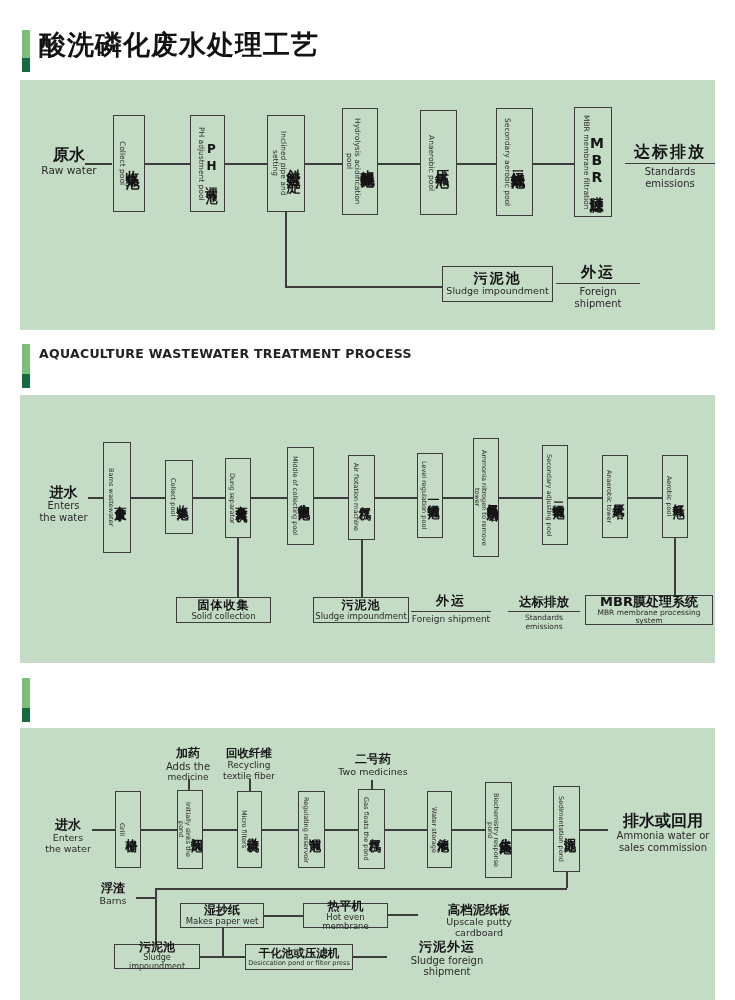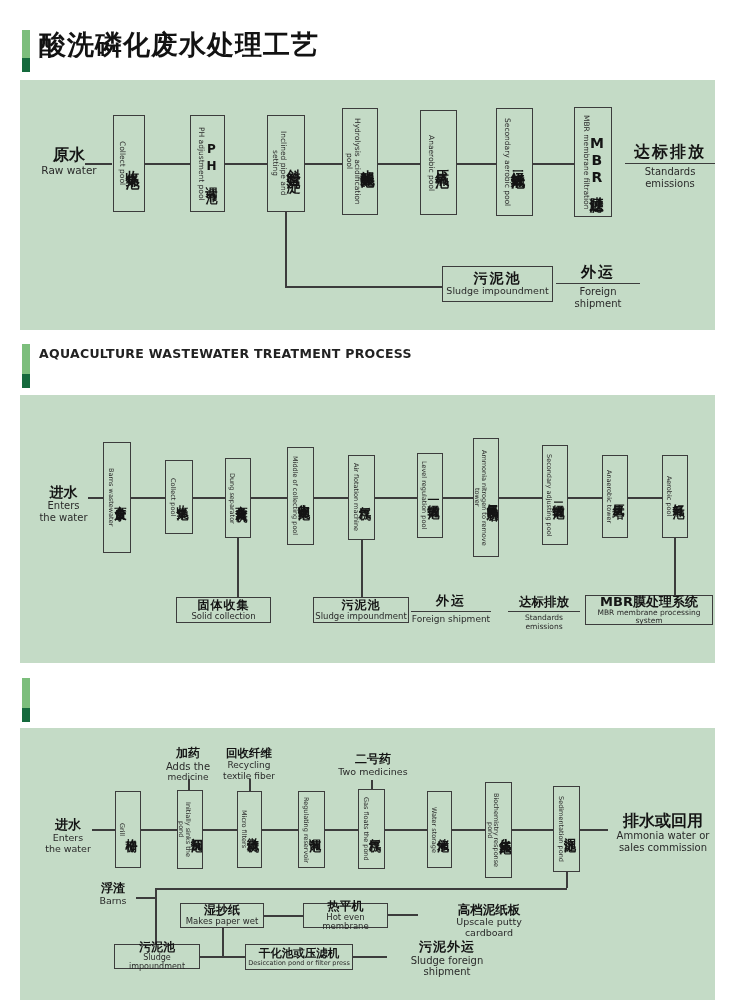--- a/index.html
+++ b/index.html
@@ -329,21 +329,21 @@
     <div class="hbox" style="left:180px;top:903px;width:84px;height:25px">
       <div class="cn" style="font-size:12px">湿抄纸</div>
       <div class="en" style="font-size:8.5px">Makes paper wet</div>
     </div>
     <div class="hline" style="left:264px;top:915px;width:39px"></div>
     <div class="hbox" style="left:303px;top:903px;width:85px;height:25px">
       <div class="cn" style="font-size:12px">热平机</div>
       <div class="en" style="font-size:8.5px">Hot even membrane</div>
     </div>
     <div class="hline" style="left:388px;top:914px;width:30px"></div>
-    <div class="label" style="left:434px;top:903px;width:110px">
+    <div class="label" style="left:424px;top:903px;width:110px">
       <div class="cn" style="font-size:12.5px">高档泥纸板</div>
       <div class="en" style="font-size:9.5px">Upscale putty cardboard</div>
     </div>
 
     <div class="vline" style="left:222px;top:928px;height:29px"></div>
     <div class="hbox" style="left:114px;top:944px;width:86px;height:25px">
       <div class="cn" style="font-size:12px">污泥池</div>
       <div class="en" style="font-size:8px">Sludge impoundment</div>
     </div>
     <div class="hline" style="left:200px;top:956px;width:45px"></div>

